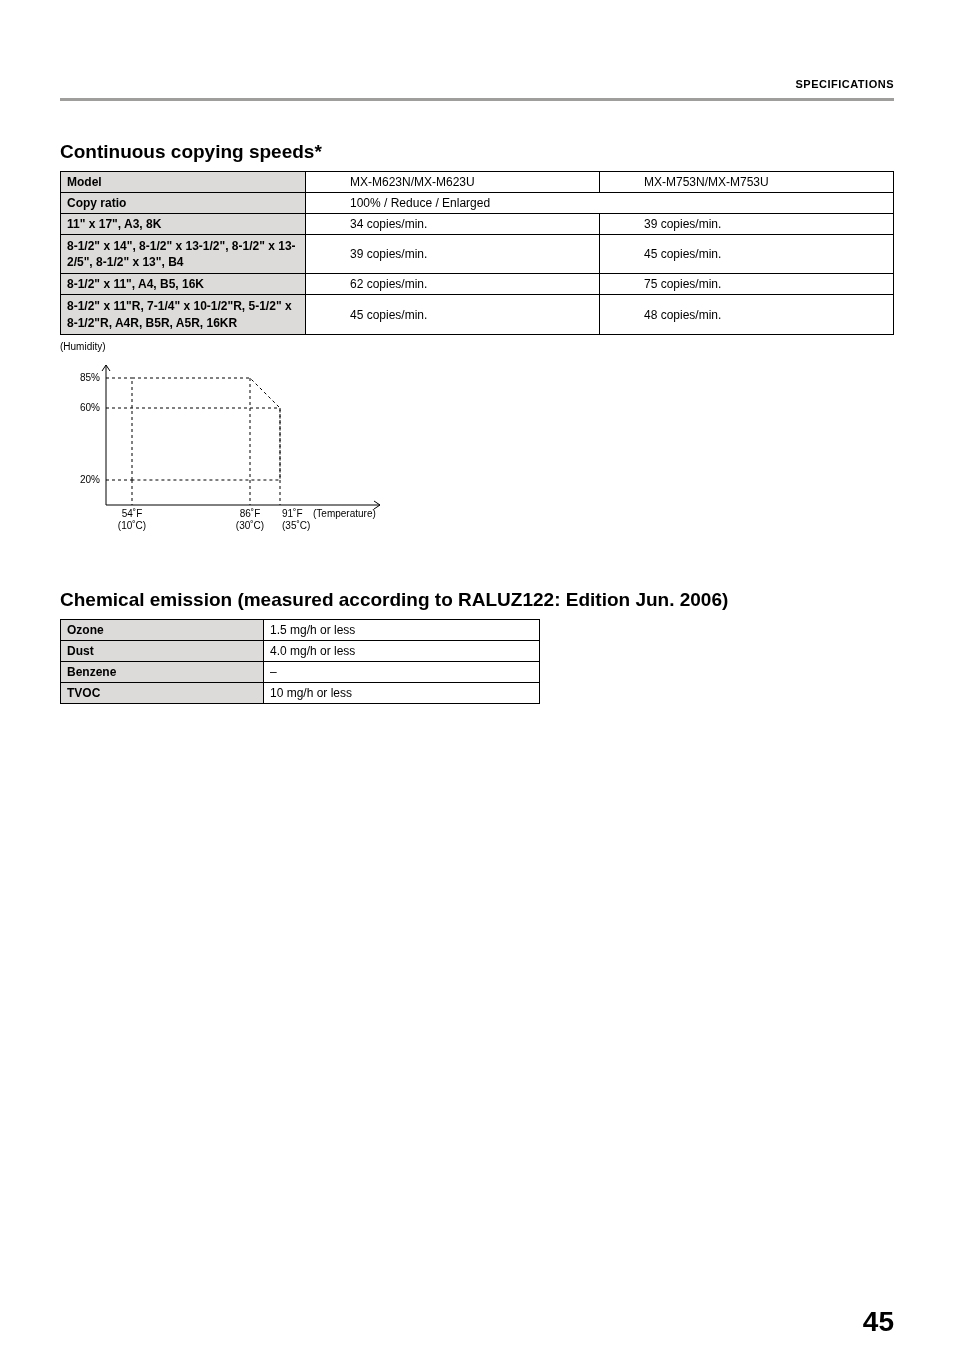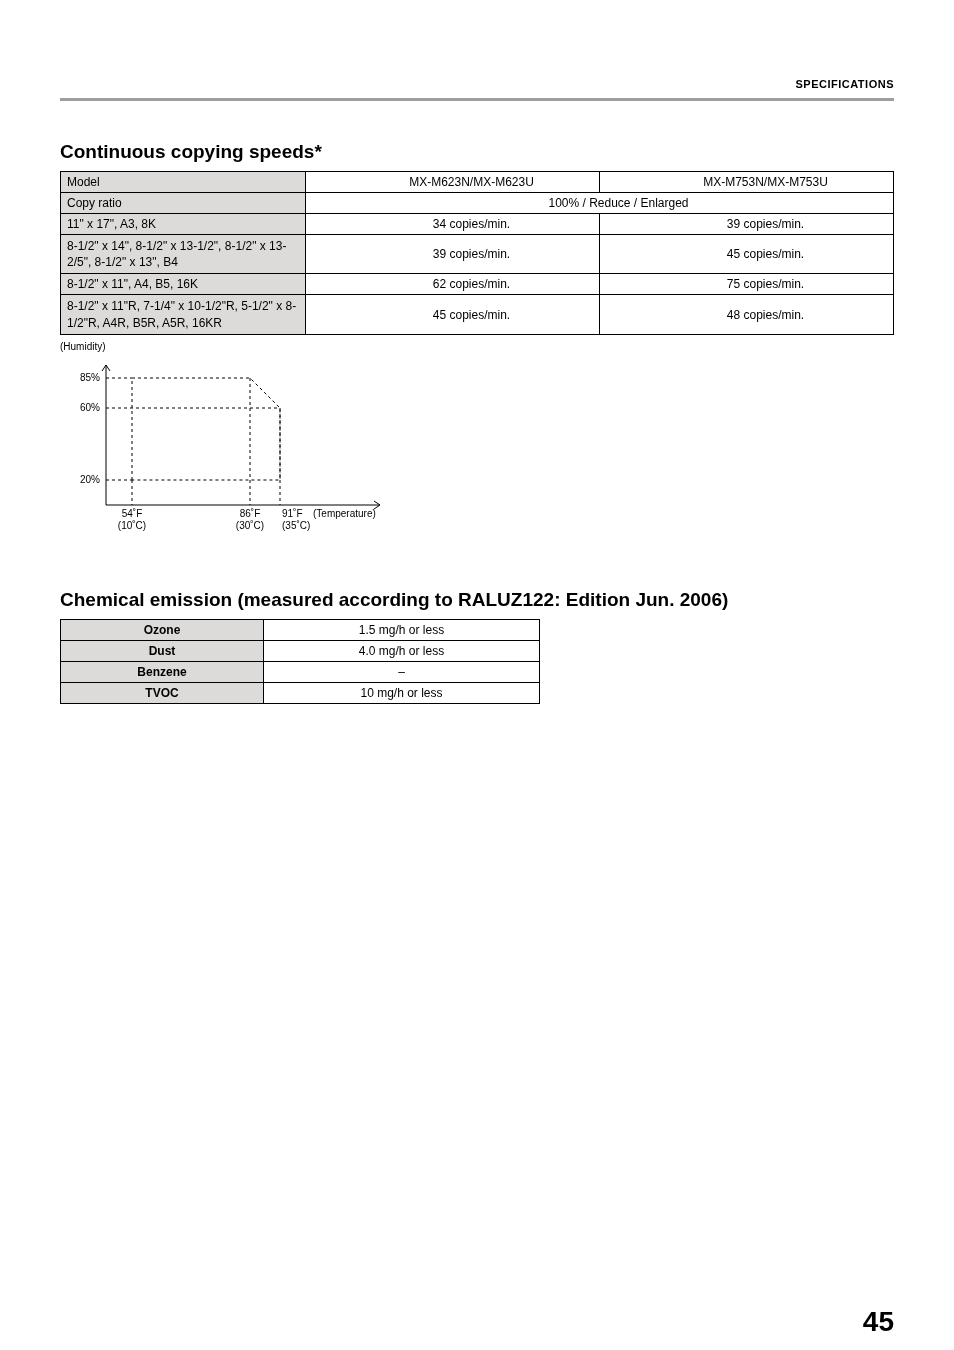--- a/index.html
+++ b/index.html
@@ -40,26 +40,26 @@
     table-layout: fixed;
   }
   table.spec th, table.spec td {
     border: 1px solid #000;
     font-size: 12px;
     padding: 3px 6px;
     vertical-align: middle;
   }
   table.spec .hcol {
     background: #dcdbd9;
-    font-weight: normal;
+    font-weight: bold;
     text-align: left;
     width: 245px;
   }
   table.spec .dcol {
-    text-align: center;
+    text-align: left;
     padding-left: 44px;
   }
   .footnote {
     font-size: 11px;
     margin-top: 4px;
     line-height: 1.35;
   }
   .chart-area {
     margin-top: 6px;
   }
@@ -72,21 +72,21 @@
     height: 190px;
   }
   .chem-table {
     border-collapse: collapse;
     width: 480px;
   }
   .chem-table th, .chem-table td {
     border: 1px solid #000;
     font-size: 12px;
     padding: 3px 6px;
-    text-align: center;
+    text-align: left;
   }
   .chem-table th {
     background: #dcdbd9;
     font-weight: bold;
     width: 190px;
   }
   .pnum {
     position: absolute;
     bottom: 40px;
     right: 60px;

